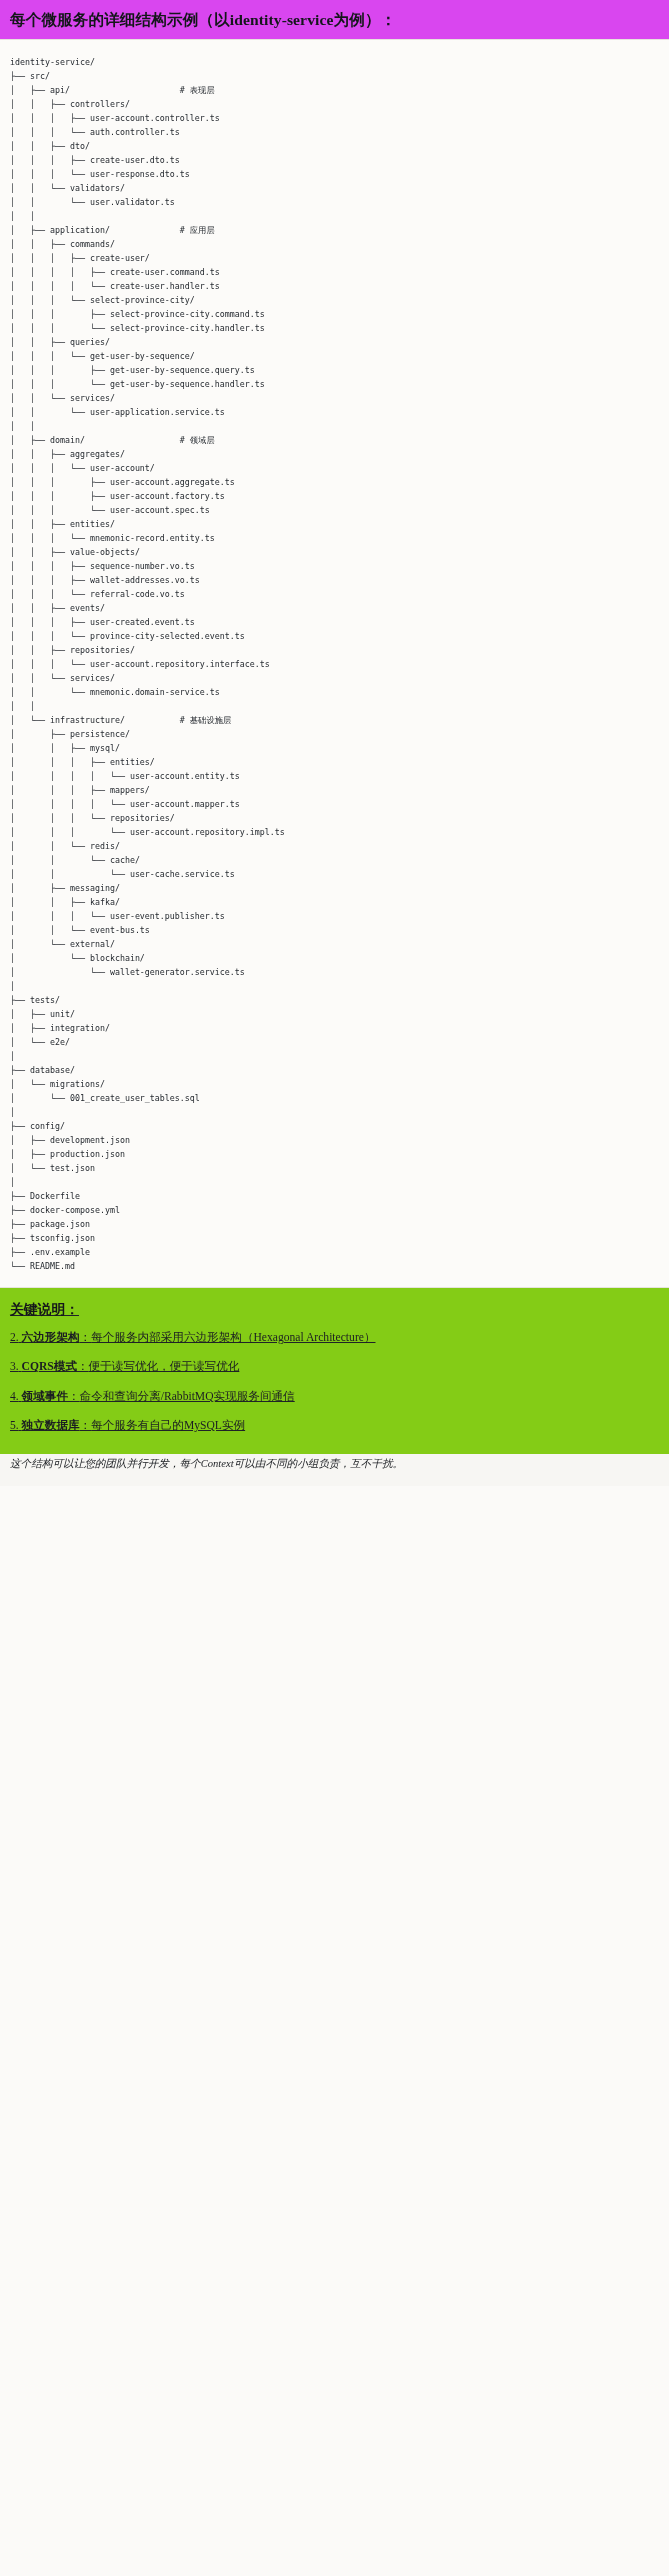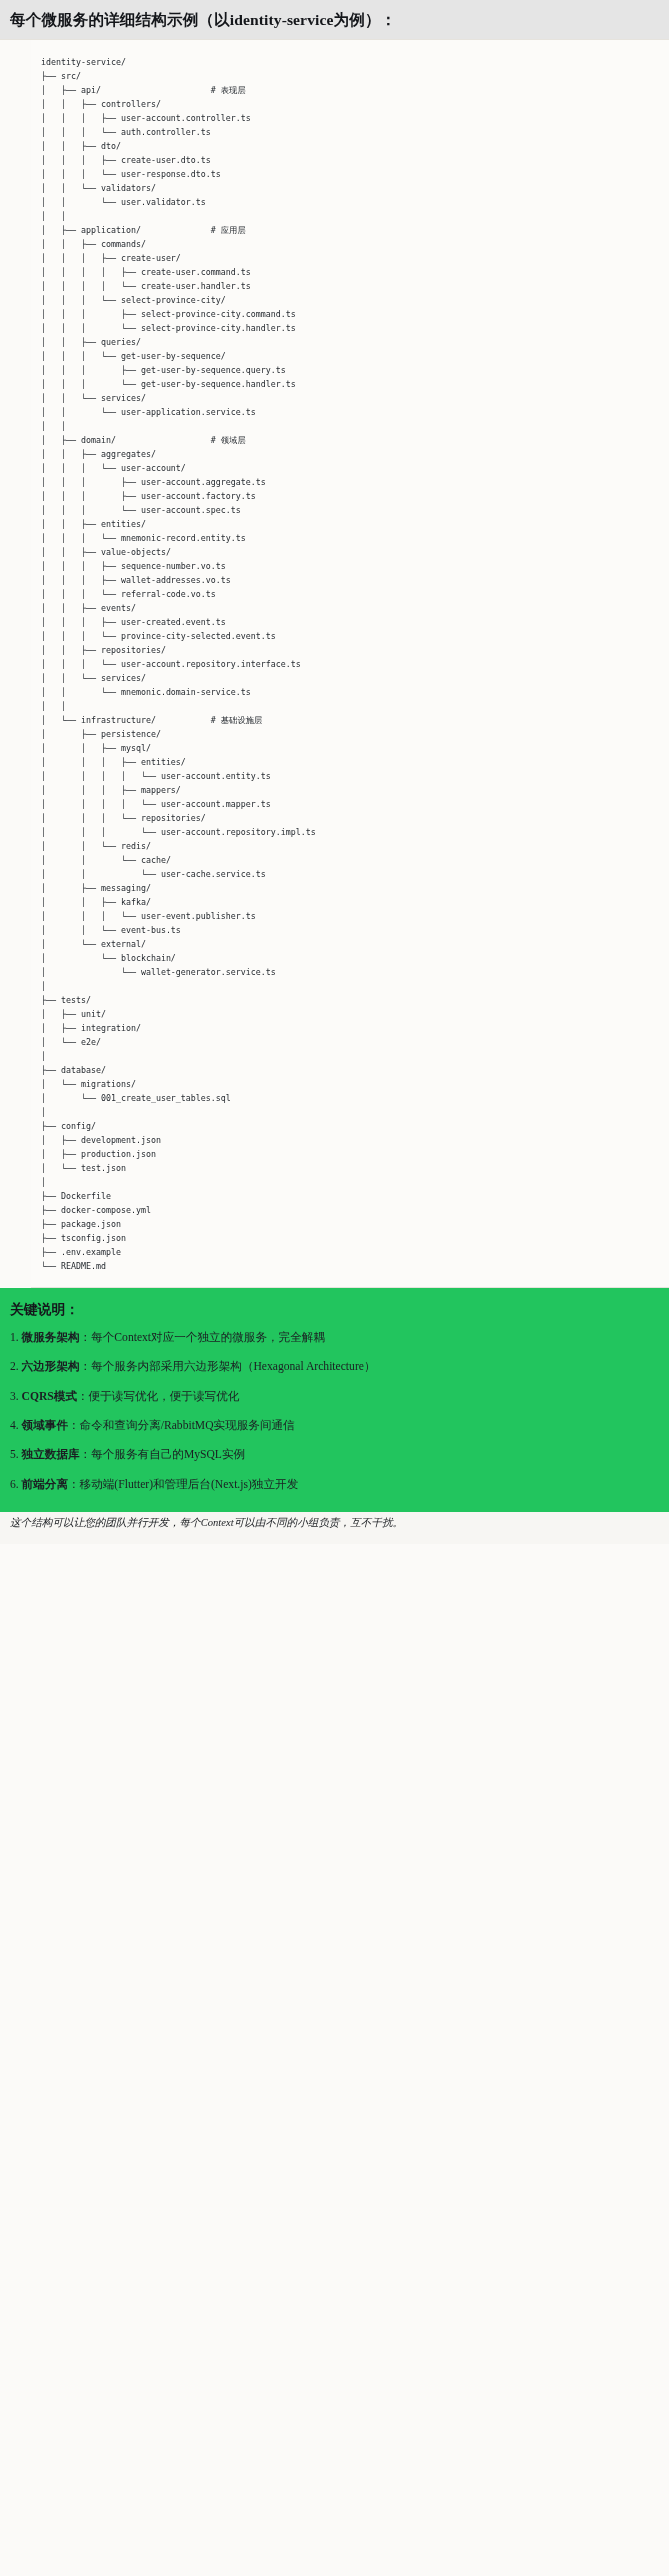--- a/index.html
+++ b/index.html
@@ -9,54 +9,54 @@
   }
   body {
     width: 669px;
     font-family: "Liberation Sans", sans-serif;
     color: #1f2328;
     -webkit-font-smoothing: antialiased;
   }
 
   
   .title-block {
-    background: #e5e5e5;
+    background: #d946ef;
     padding: 10px 10px 10px 10px;
     border-bottom: 0.6px solid #e6e3dd;
   }
   .doc-title {
     font-family: "Liberation Serif", serif;
     font-weight: bold;
     font-size: 15.6px;
     line-height: 1.25;
     color: #14161a;
     letter-spacing: 0.1px;
   }
 
   
   .tree-block {
     background: #fcfbf9;
     padding: 15px 10px 13.8px 10px;
     border-bottom: 0.6px solid #e6e3dd;
-    margin-left: 31px;
   }
   pre.tree {
     margin: 0;
     font-family: "DejaVu Sans Mono", "Liberation Mono", monospace;
     font-size: 8.3px;
     line-height: 14px;
     color: #24292f;
     white-space: pre;
     tab-size: 4;
   }
 
   
   .notes-block {
-    background: #22c55e;
+    background: #84cc16;
     padding: 12.5px 10px 6.3px 10px;
+    text-decoration: underline;
   }
   .notes-title {
     font-family: "Liberation Serif", serif;
     font-weight: bold;
     font-size: 13.8px;
     color: #14161a;
     margin: 0 0 11.3px 0;
   }
   ol.notes {
     margin: 0;
@@ -181,42 +181,34 @@
 ├── package.json
 ├── tsconfig.json
 ├── .env.example
 └── README.md</pre>
 </div>
 
 <div class="notes-block">
   <div class="notes-title">关键说明：</div>
   <ol class="notes">
     <li>
-      <span class="num">1.</span>
-      <span class="lead">微服务架构</span><span>：</span><span>每个Context对应一个独立的微服务，完全解耦</span>
-    </li>
-    <li>
       <span class="num">2.</span>
       <span class="lead">六边形架构</span><span>：</span><span>每个服务内部采用六边形架构（Hexagonal Architecture）</span>
     </li>
     <li>
       <span class="num">3.</span>
       <span class="lead">CQRS模式</span><span>：</span><span>便于读写优化，便于读写优化</span>
     </li>
     <li>
       <span class="num">4.</span>
       <span class="lead">领域事件</span><span>：</span><span>命令和查询分离/RabbitMQ实现服务间通信</span>
     </li>
     <li>
       <span class="num">5.</span>
       <span class="lead">独立数据库</span><span>：</span><span>每个服务有自己的MySQL实例</span>
     </li>
-    <li>
-      <span class="num">6.</span>
-      <span class="lead">前端分离</span><span>：</span><span>移动端(Flutter)和管理后台(Next.js)独立开发</span>
-    </li>
   </ol>
 </div>
 
 <div class="closing-block">
   <p class="closing">这个结构可以让您的团队并行开发，每个Context可以由不同的小组负责，互不干扰。</p>
 </div>
 
 
 </body></html>

